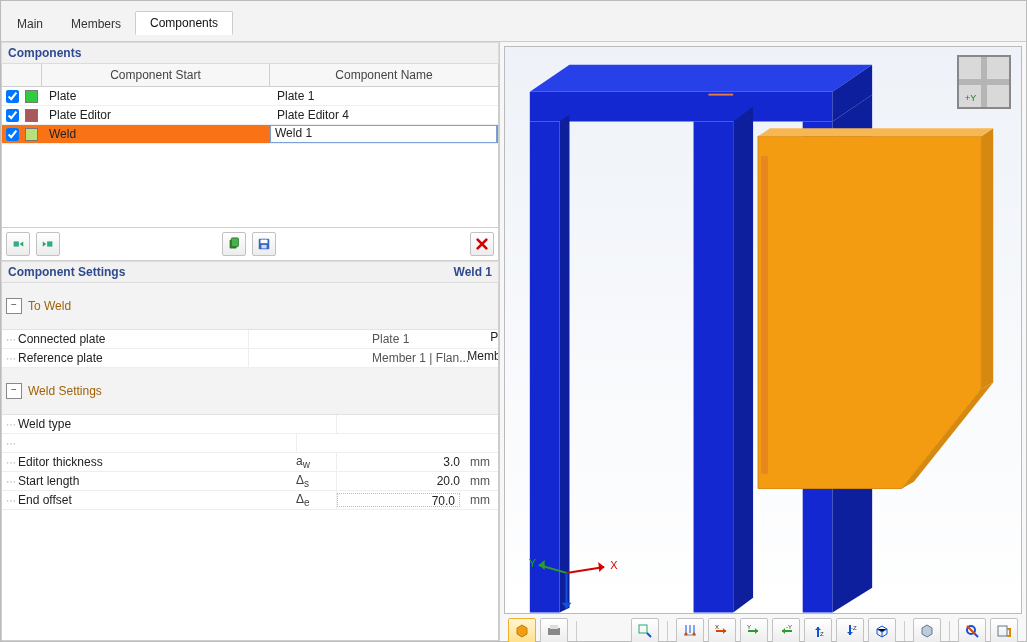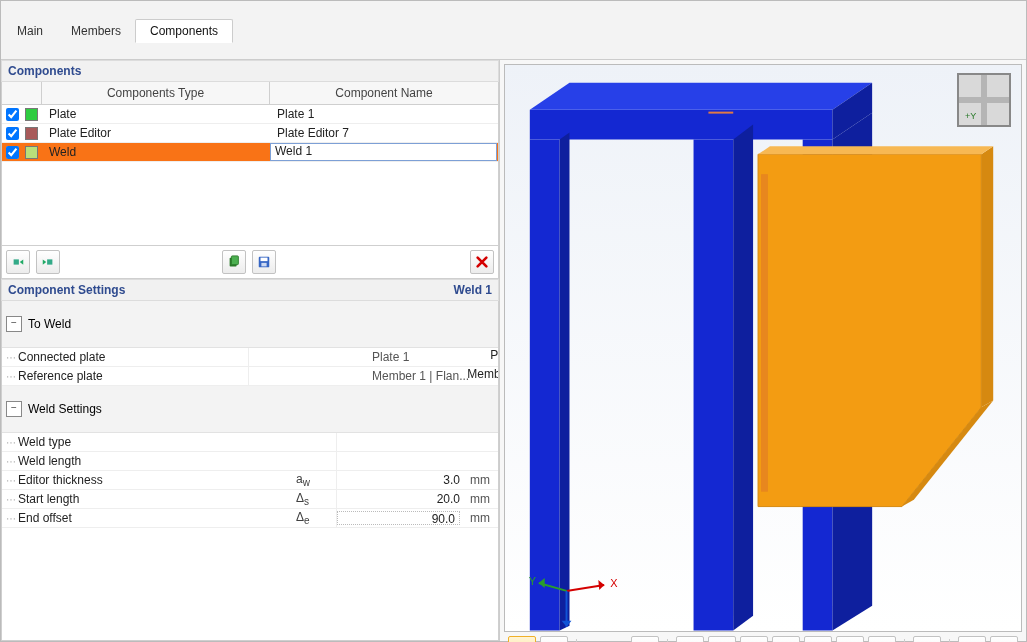--- a/index.html
+++ b/index.html
@@ -8,21 +8,21 @@
     --panel-bg:#fff;
     --panel-head-bg:#f1f1f1;
     --panel-head-text:#2f4b8f;
     --sel-bg:#f7f7f7;
     --row-sel:#fdfdfd;
     --accent:#0a4cf5;
   }
   html,body{margin:0;padding:0;font-family:"Segoe UI",Tahoma,Arial,sans-serif;font-size:12px;color:#222;background:#fff}
   .app{width:1027px;height:642px;border:1px solid #bbb;box-sizing:border-box;display:flex;flex-direction:column;background:#f7f7f7}
   
-  .tabbar{display:flex;align-items:center;background:#f3f3f3;border-bottom:1px solid #ccc;height:26px;padding:16px 2px}
+  .tabbar{display:flex;align-items:flex-end;background:#f3f3f3;border-bottom:1px solid #ccc;height:26px;padding:7px 2px}
   .tab{padding:4px 14px 4px 14px;color:#333;cursor:pointer;position:relative;top:1px}
   .tab.active{background:#fff;border:1px solid #ccc;border-bottom:1px solid #fff;border-radius:2px 2px 0 0;color:#111;font-weight:500}
   
   .split{flex:1;display:flex;min-height:0}
   .left{width:498px;display:flex;flex-direction:column;border-right:1px solid #ccc;background:#fff;min-height:0}
   .right{flex:1;display:flex;flex-direction:column;min-height:0}
   
   .panel-head{background:var(--panel-head-bg);border:1px solid #dcdcdc;padding:3px 6px;color:var(--panel-head-text);font-weight:600;display:flex;justify-content:space-between}
   .panel-head .sub{color:var(--panel-head-text);font-weight:600}
   
@@ -41,21 +41,21 @@
   
   .tblbar{display:flex;align-items:center;padding:4px 4px;background:#fff;border:1px solid var(--light-border);border-top:none;gap:6px}
   .tbtn{width:22px;height:22px;border:1px solid #c2c2c2;background:linear-gradient(#fff,#ececec);border-radius:2px;display:flex;align-items:center;justify-content:center;cursor:pointer}
   .tbtn svg{width:14px;height:14px}
   .spacer{flex:1}
   
   .prop-wrap{flex:1;display:flex;flex-direction:column;min-height:0}
   .prop-grid{flex:1;overflow:auto;background:#fff;border:1px solid var(--light-border);border-top:none}
   .prop-cat{display:flex;align-items:center;background:#f3f3f3;border-bottom:1px solid #e2e2e2;font-weight:400}
   .prop-cat .tg{width:14px;height:14px;border:1px solid #888;background:#fff;color:#444;font-size:10px;line-height:12px;text-align:center;margin:2px 4px;cursor:pointer}
-  .prop-cat .lab{padding:16px 2px;color:#000000}
+  .prop-cat .lab{padding:16px 2px;color:#a16207}
   .prop-row{display:grid;grid-template-columns:16px 1fr 40px 130px 32px;align-items:center;border-bottom:1px solid #eee;height:18px}
   .prop-row .tree{color:#aaa;font-size:10px;padding-left:4px}
   .prop-row .name{color:#222;white-space:nowrap;overflow:hidden}
   .prop-row .sym{color:#404040}
   .prop-row .val{text-align:right;padding-right:6px;border-left:1px solid #eee;height:100%;display:flex;align-items:center;justify-content:flex-end}
   .prop-row .val.left{justify-content:flex-start;padding-left:6px}
   .prop-row .unit{color:#555;padding-left:4px}
   .prop-row .input-look{border:1px dotted #bbb;width:100%;height:14px;box-sizing:border-box;text-align:right;padding-right:4px;background:#fff}
   
   .viewer{flex:1;position:relative;border:1px solid #bbb;margin:4px;background:linear-gradient(#eef2f8,#fff)}
@@ -85,39 +85,39 @@
 
   <div class="split">
 
     <div class="left">
       <div class="panel-head">
         <span>Components</span>
       </div>
       <div class="comp-table">
         <div class="comp-head">
           <div></div>
-          <div>Components Type</div>
+          <div>Component Start</div>
           <div>Component Name</div>
         </div>
         <div class="comp-body" id="comp-body">
             <div class="comp-row">
               <span class="chk">
                 <input type="checkbox" checked="" style="">
               </span>
               <span class="swatch" style="background: rgb(46, 204, 64);"></span>
               <span class="cell">Plate</span>
               <span class="cell">Plate 1</span>
             </div>
             <div class="comp-row">
               <span class="chk">
                 <input type="checkbox" checked="" style="">
               </span>
               <span class="swatch" style="background: rgb(168, 90, 90);"></span>
               <span class="cell">Plate Editor</span>
-              <span class="cell">Plate Editor 7</span>
+              <span class="cell">Plate Editor 4</span>
             </div>
             <div class="comp-row sel">
               <span class="chk">
                 <input type="checkbox" checked="" style="">
               </span>
               <span class="swatch" style="background: rgb(185, 224, 122);"></span>
               <span class="cell">Weld</span>
               <span class="cell edit-cell" style="padding-left: 4px;">Weld 1</span>
             </div>
           </div>
@@ -187,21 +187,20 @@
             </div>
             <div class="prop-row">
               <span class="tree">⋯</span>
               <span class="name">Weld type</span>
               <span class="sym"></span>
               <span class="val left"></span>
               <span class="unit"></span>
             </div>
             <div class="prop-row">
               <span class="tree">⋯</span>
-              <span class="name">Weld length</span>
               <span class="sym"></span>
               <span class="val left">Partial</span>
               <span class="unit"></span>
             </div>
             <div class="prop-row">
               <span class="tree">⋯</span>
               <span class="name">Editor thickness</span>
               <span class="sym">a<sub>w</sub></span>
               <span class="val">3.0</span>
               <span class="unit">mm</span>
@@ -211,21 +210,21 @@
               <span class="name">Start length</span>
               <span class="sym">Δ<sub>s</sub></span>
               <span class="val">20.0</span>
               <span class="unit">mm</span>
             </div>
             <div class="prop-row">
               <span class="tree">⋯</span>
               <span class="name">End offset</span>
               <span class="sym">Δ<sub>e</sub></span>
               <span class="val">
-                <span class="input-look">90.0</span>
+                <span class="input-look">70.0</span>
               </span>
               <span class="unit">mm</span>
             </div>
           </div>
       </div>
     </div>
 
     <div class="right">
       <div class="viewer">
         <svg viewBox="0 0 520 570">

